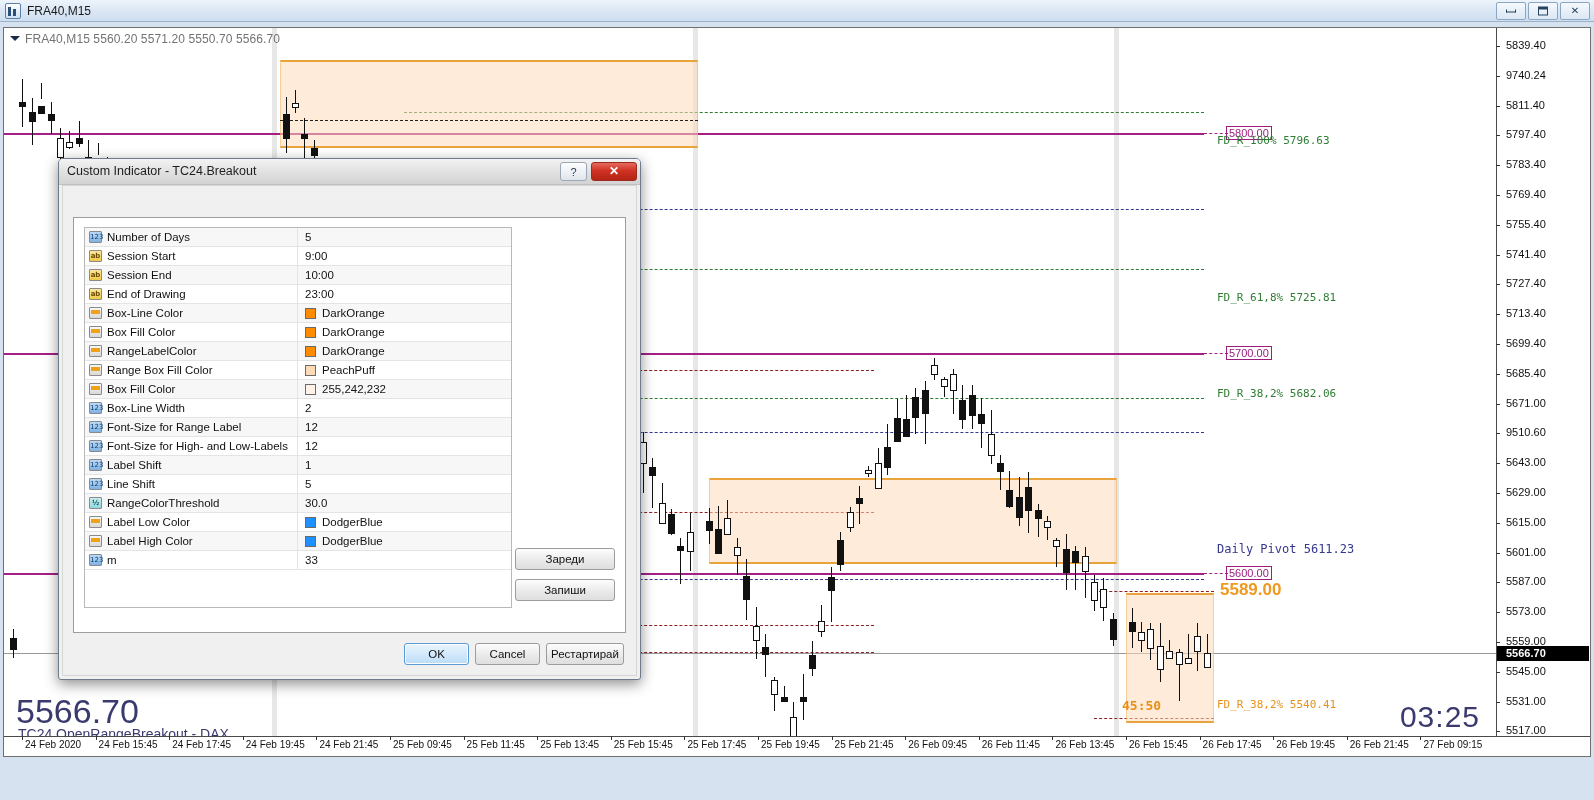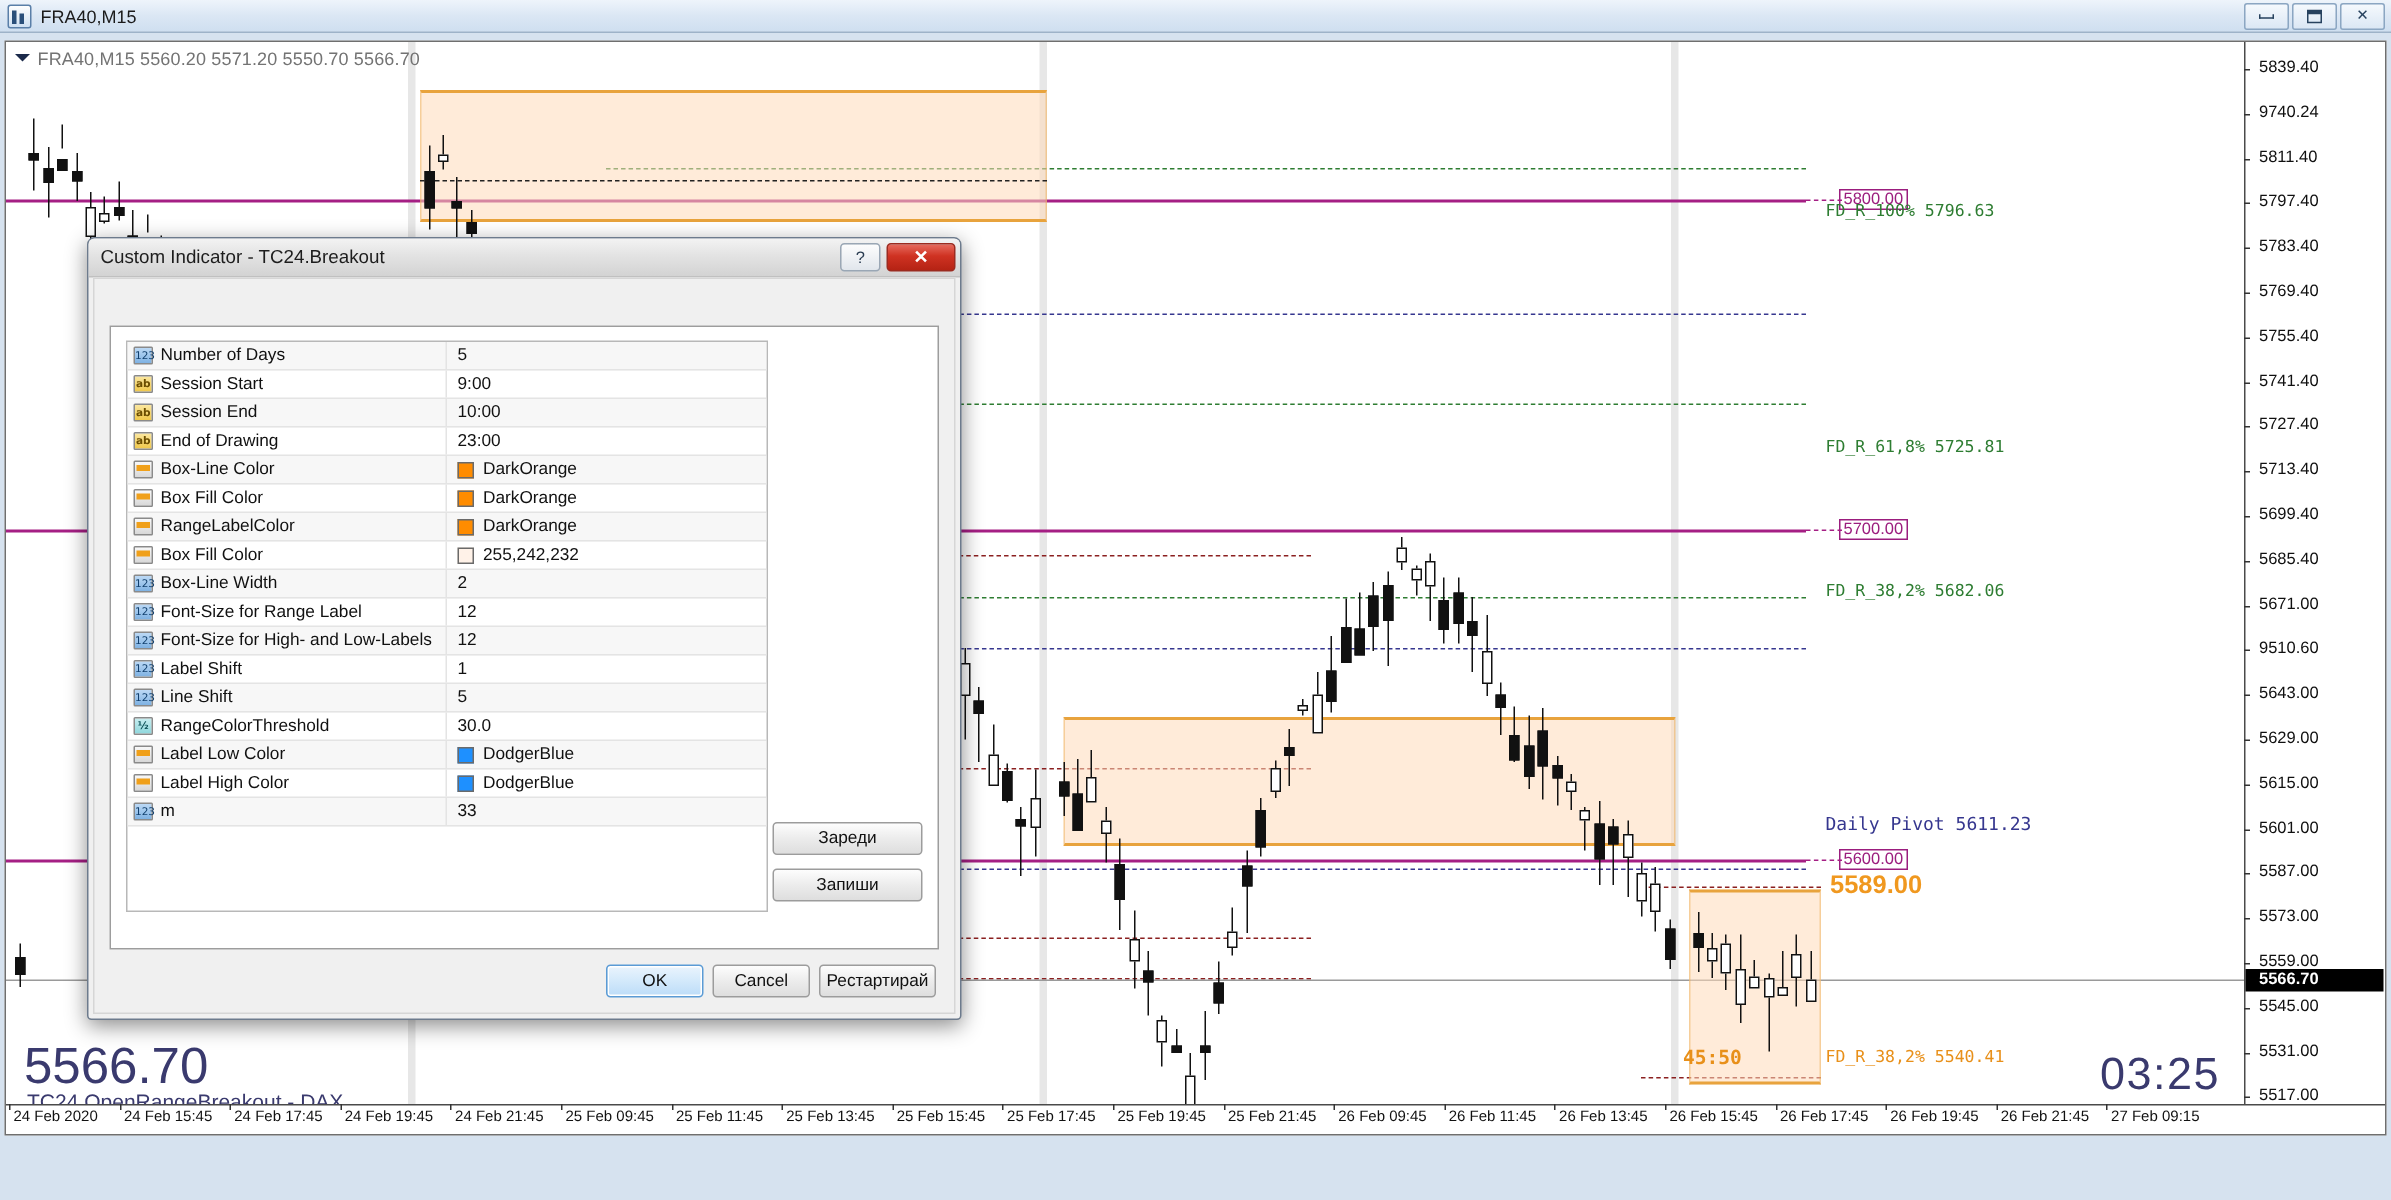--- a/index.html
+++ b/index.html
@@ -97,21 +97,21 @@
     position: absolute; left: 0; width: 92px; height: 15px;
     background: #000; color: #fff; font-size: 11px;
     font-weight: bold; padding-left: 9px; line-height: 15px;
   }
 
   
   .timeaxis {
     position: absolute; left: 0; bottom: 0; width: 1588px; height: 20px;
     background: #ffffff; border-top: 1px solid #4a4a4a;
   }
-  .ttick { position: absolute; top: 2px; font-size: 10px; color: #111; white-space: nowrap; }
+  .ttick { position: absolute; top: 2px; font-size: 10px; color: #111; white-space: nowrap; margin-left: 16px; }
   .ttick::before {
     content: ""; position: absolute; left: -3px; top: -3px; width: 1px; height: 4px; background: #333;
   }
 
   
   .bigquote {
     position: absolute; left: 12px; bottom: 28px;
     color: #3a3a6e; font-size: 34px; line-height: 34px;
     font-family: "Liberation Sans", sans-serif;
   }
@@ -1017,20 +1017,30 @@
                   <span class="glabel">RangeLabelColor</span>
                 </div>
                 <div class="gc2">
                   <span class="swatch" style="background: rgb(255, 140, 0);"></span>
                   <span>DarkOrange</span>
                 </div>
               </div>
               <div class="grow">
                 <div class="gc1">
                   <div class="tico col"></div>
+                  <span class="glabel">Range Box Fill Color</span>
+                </div>
+                <div class="gc2">
+                  <span class="swatch" style="background: rgb(255, 218, 185);"></span>
+                  <span>PeachPuff</span>
+                </div>
+              </div>
+              <div class="grow">
+                <div class="gc1">
+                  <div class="tico col"></div>
                   <span class="glabel">Box Fill Color</span>
                 </div>
                 <div class="gc2">
                   <span class="swatch" style="background: rgb(255, 242, 232);"></span>
                   <span>255,242,232</span>
                 </div>
               </div>
               <div class="grow">
                 <div class="gc1">
                   <div class="tico num">123</div>

